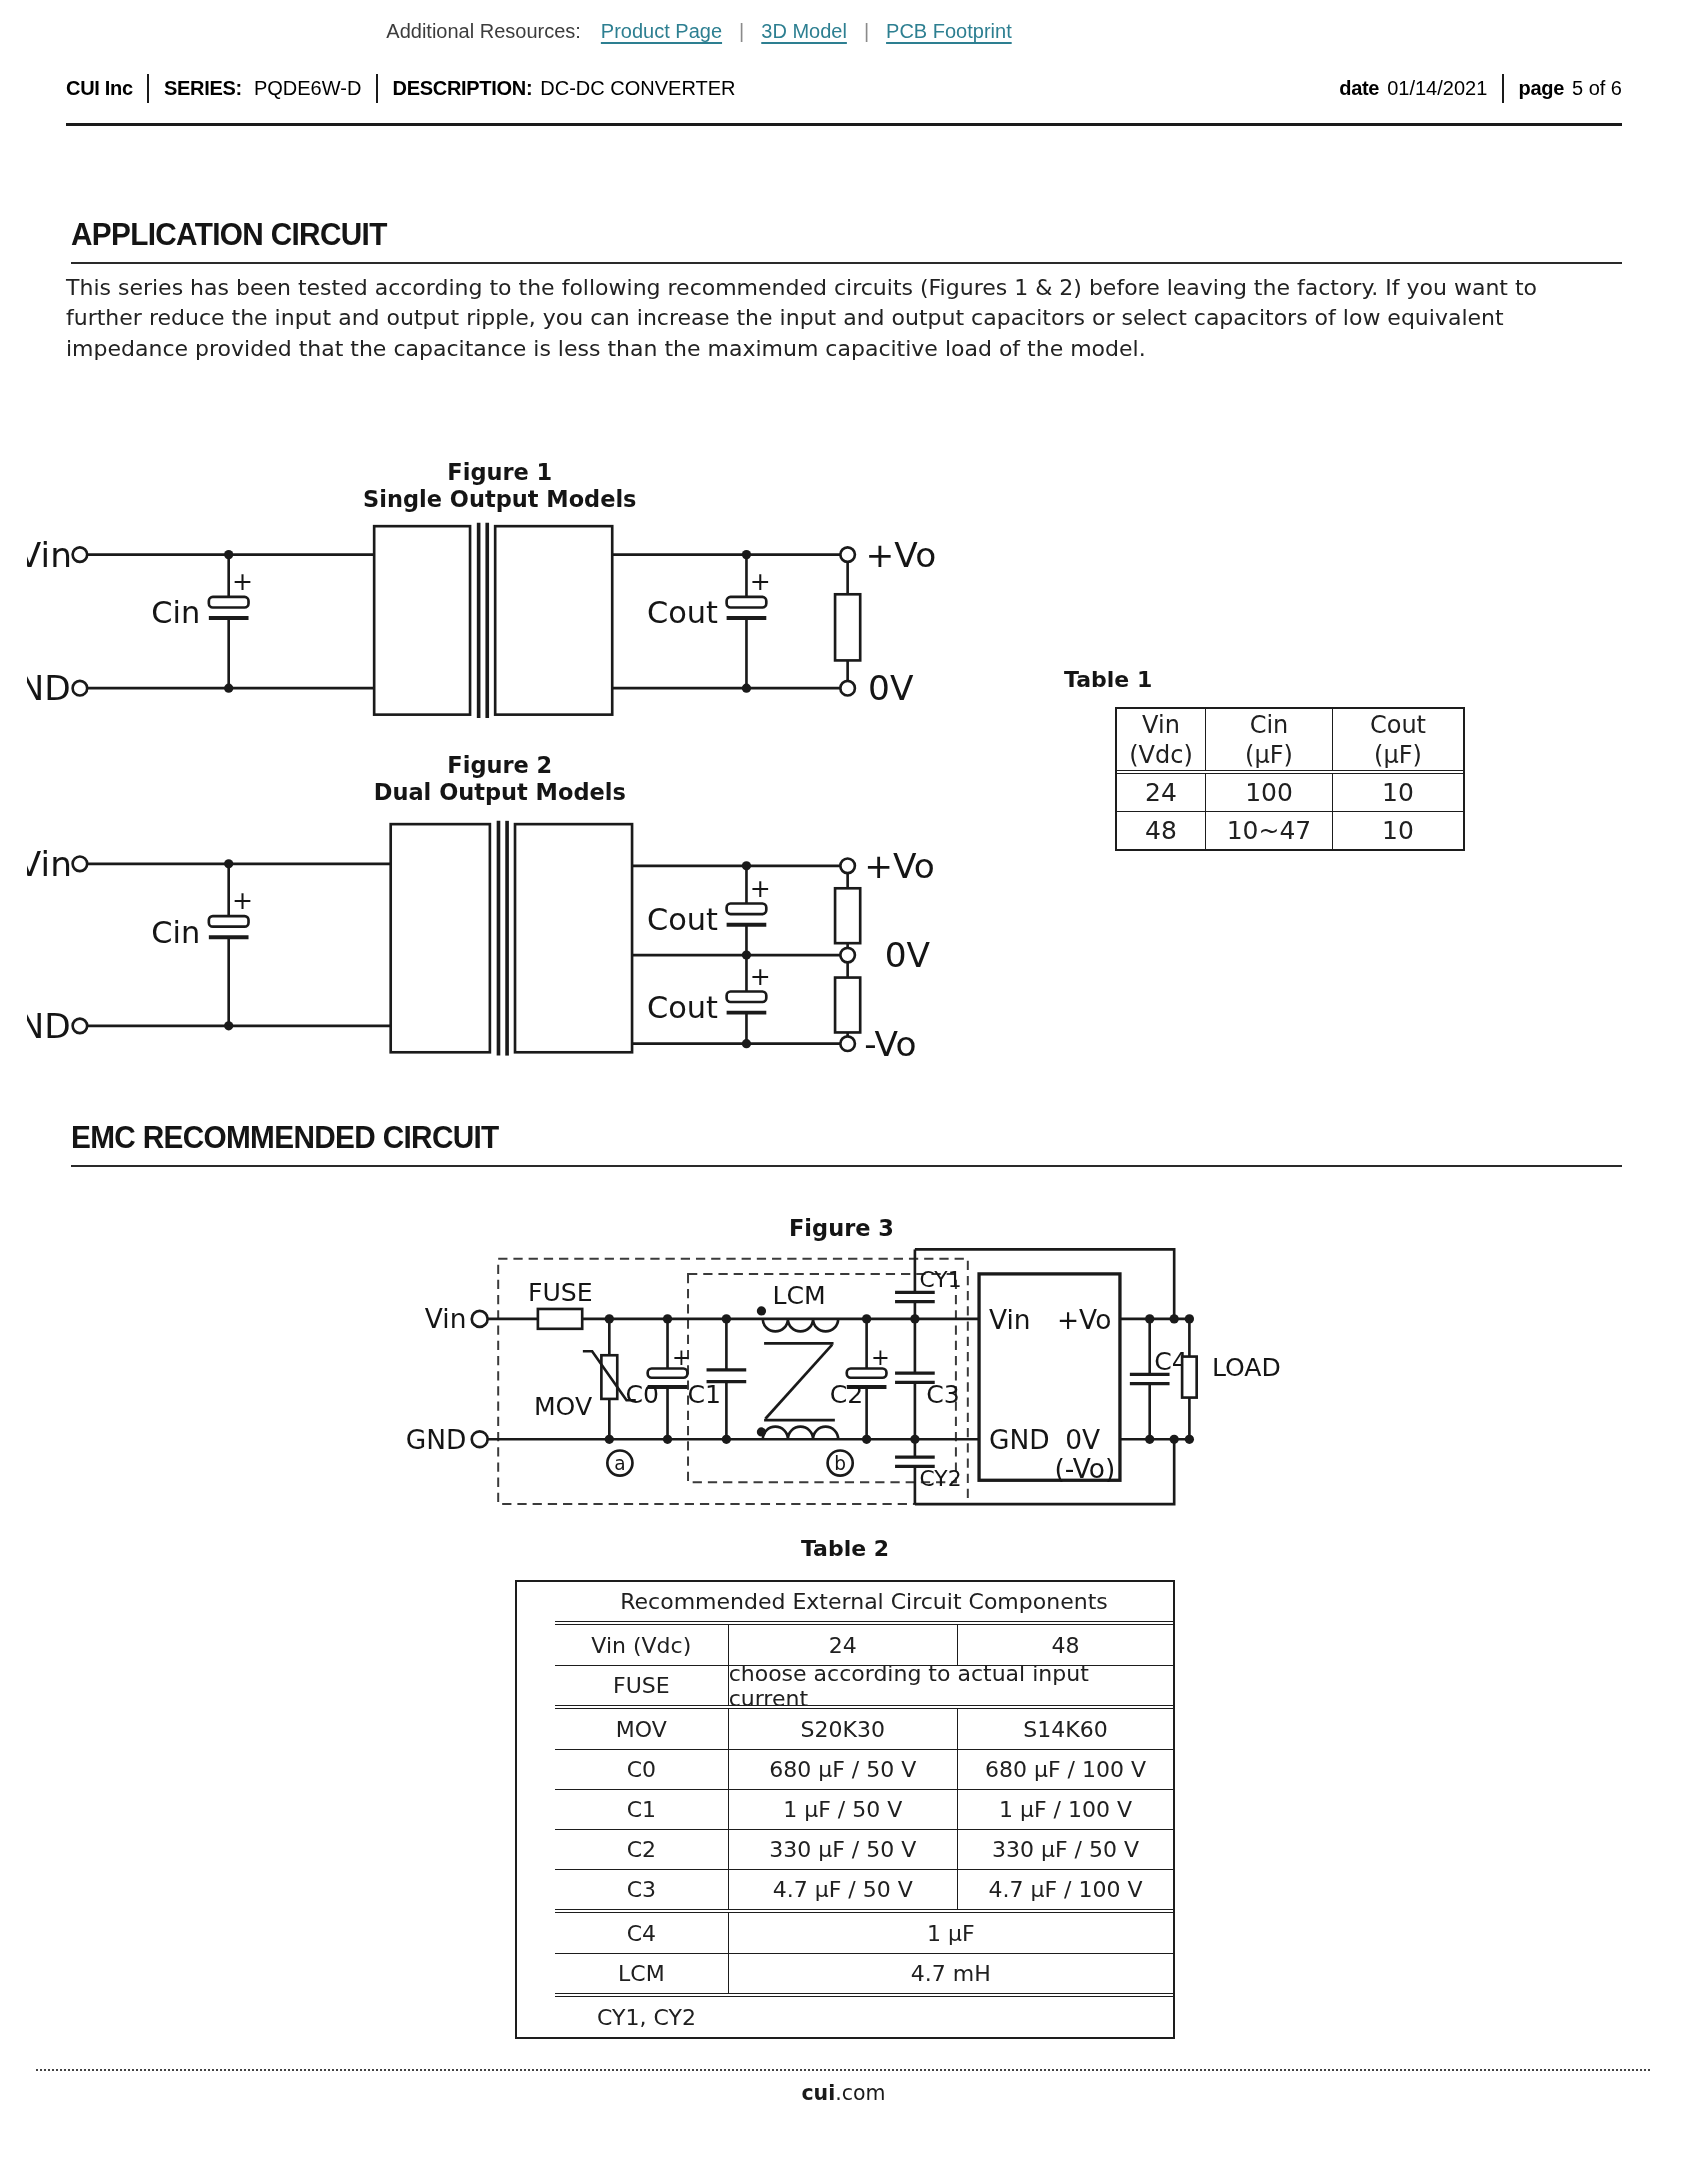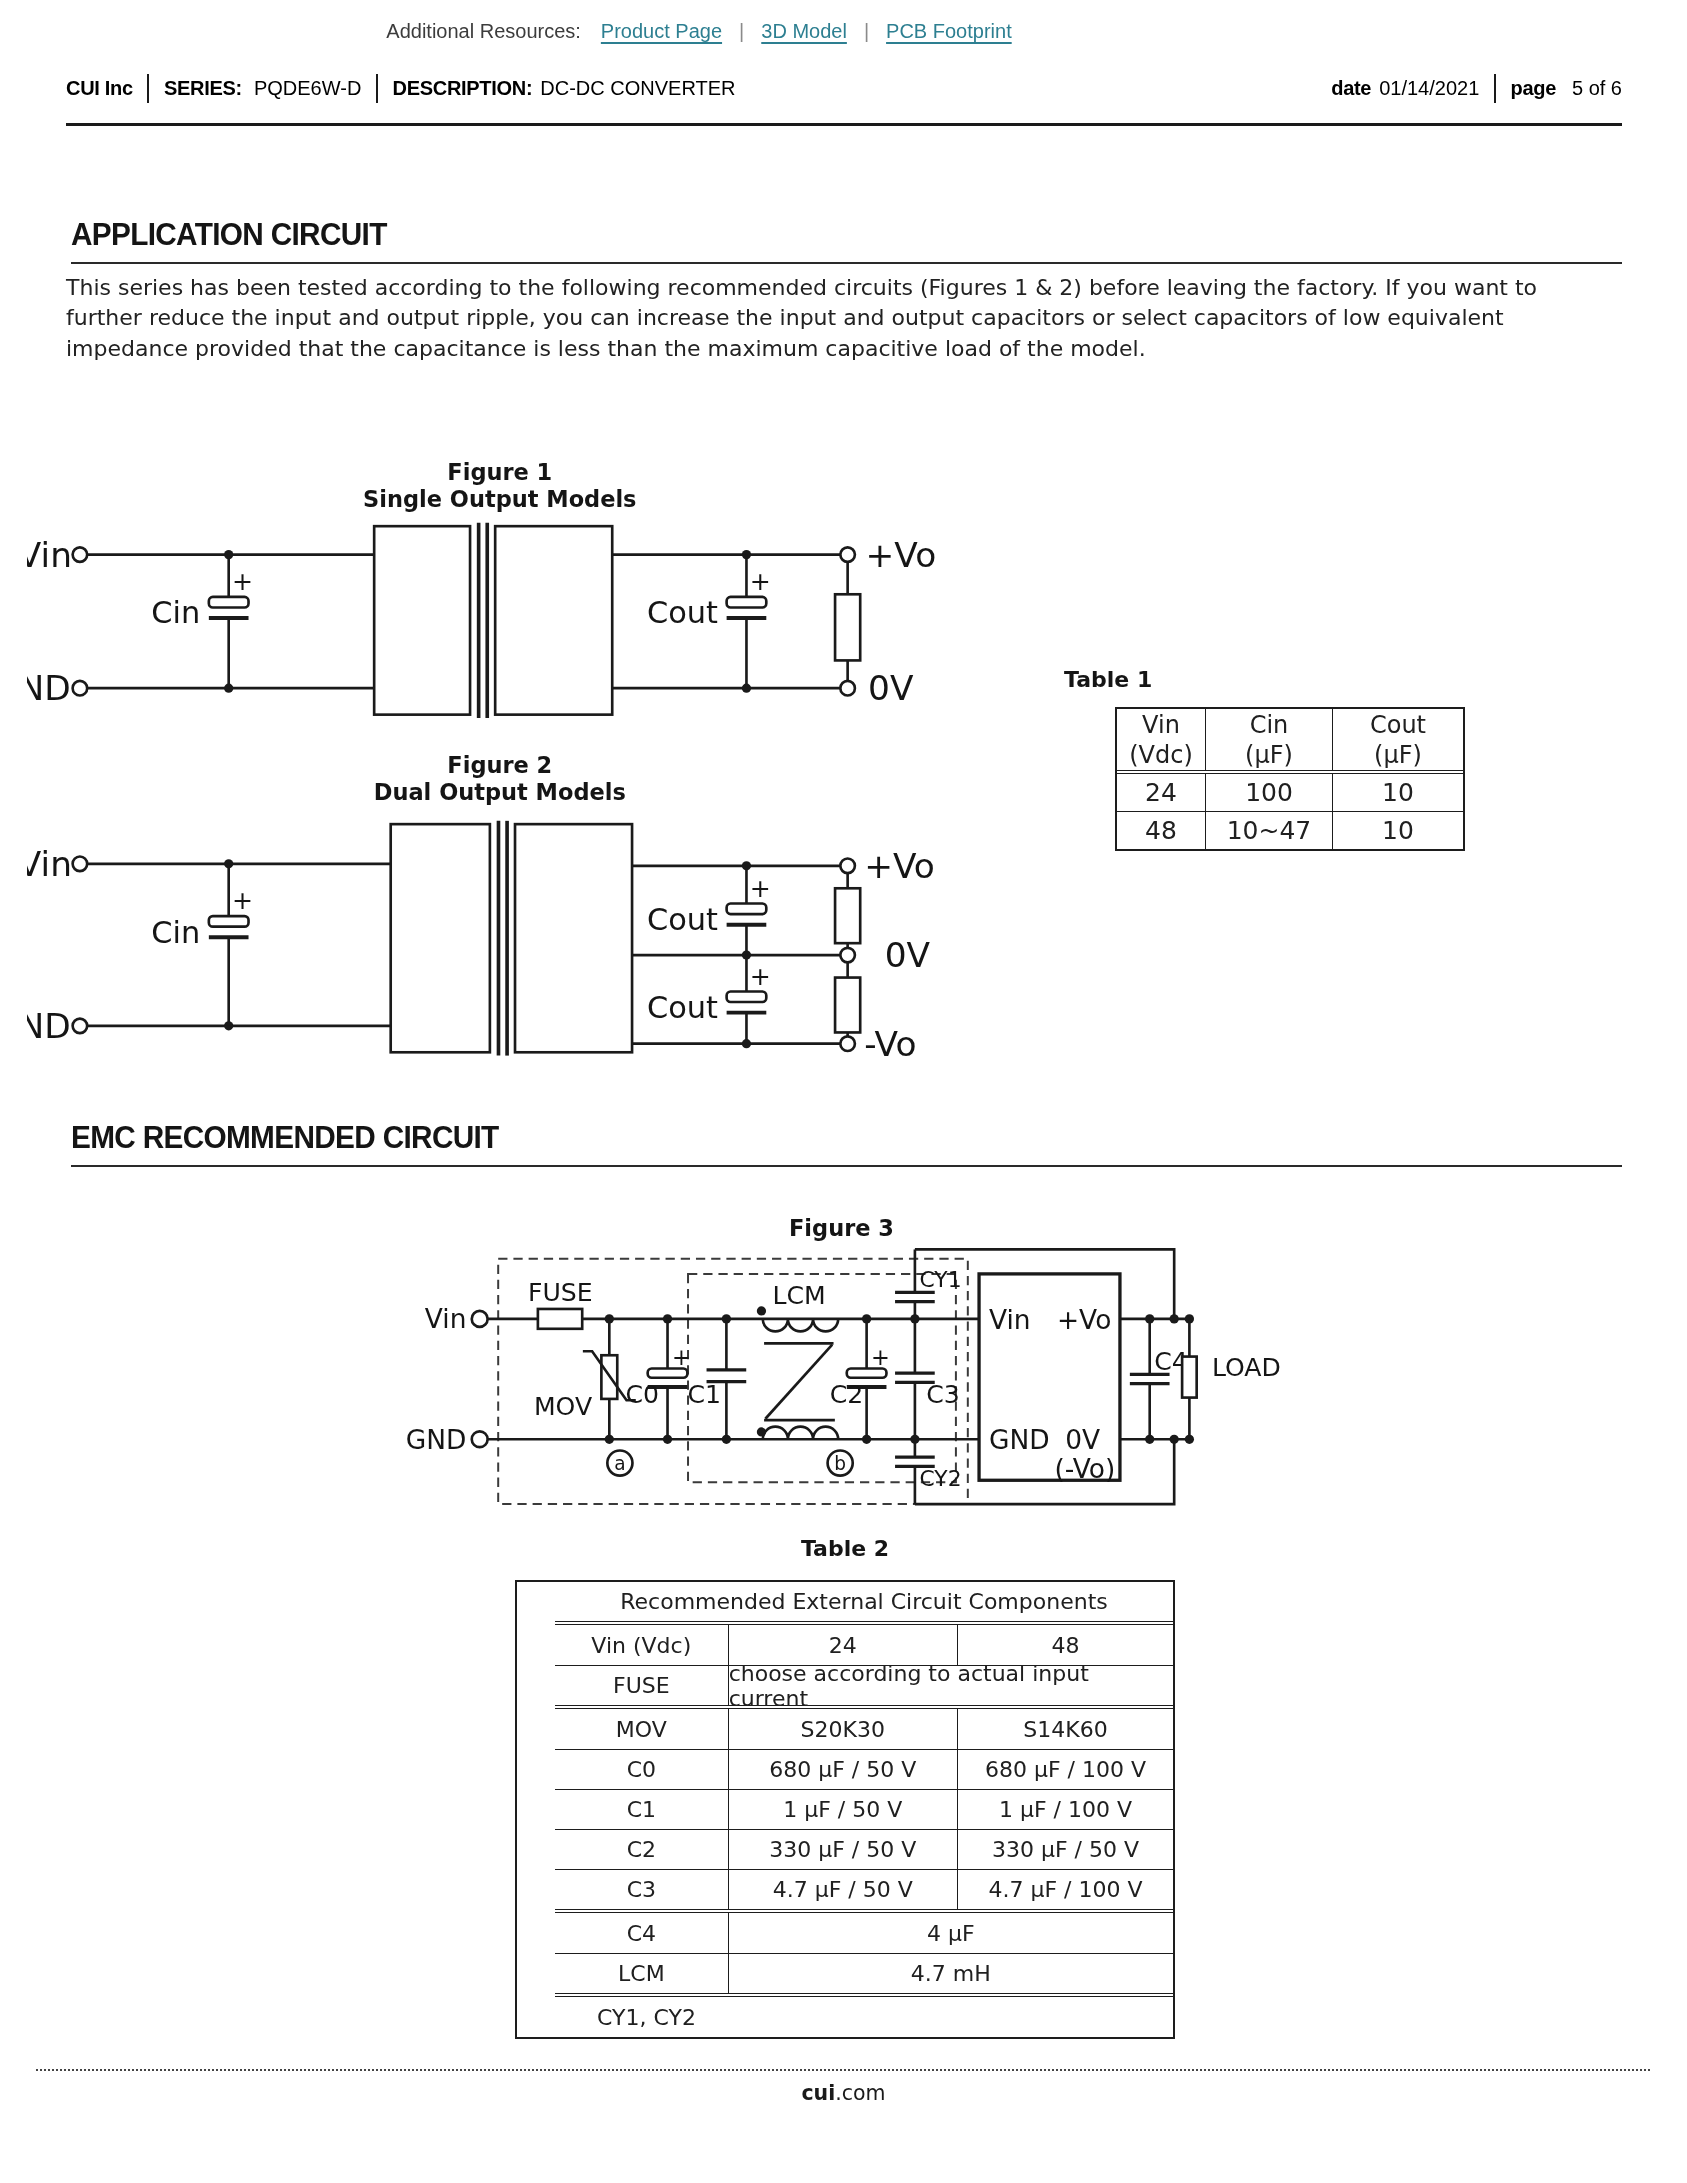--- a/index.html
+++ b/index.html
@@ -88,21 +88,21 @@
   <span class="vbar"></span>
   <span class="b" style="margin-right:12px">SERIES:</span>
   <span class="hv">PQDE6W-D</span>
   <span class="vbar"></span>
   <span class="b" style="margin-right:8px">DESCRIPTION:</span>
   <span class="hv">DC-DC CONVERTER</span>
   <div class="right-grp">
     <span class="b" style="margin-right:8px">date</span>
     <span class="hv">01/14/2021</span>
     <span class="vbar"></span>
-    <span class="b" style="margin-right:16px">page</span>
+    <span class="b" style="margin-right:8px">page</span>
     <span class="hv">5 of 6</span>
   </div>
 </div>
 <div class="abs headrule"></div>
 
 <div class="abs sechead" style="top:217px;left:71px;">APPLICATION CIRCUIT</div>
 <div class="abs secrule" style="top:262px;left:71px;width:1551px;"></div>
 <div class="abs para">This series has been tested according to the following recommended circuits (Figures 1 &amp; 2) before leaving the factory. If you want to further reduce the input and output ripple, you can increase the input and output capacitors or select capacitors of low equivalent impedance provided that the capacitance is less than the maximum capacitive load of the model.</div>
 
 <svg class="abs" style="top:450px;left:26.5px;" width="939" height="278" viewBox="0 0 1420 420">
@@ -435,21 +435,21 @@
     <div class="t2c v24">330 µF / 50 V</div>
     <div class="t2c v48">330 µF / 50 V</div>
   </div>
   <div class="t2row">
     <div class="t2c lab">C3</div>
     <div class="t2c v24">4.7 µF / 50 V</div>
     <div class="t2c v48">4.7 µF / 100 V</div>
   </div>
   <div class="t2row dbl">
     <div class="t2c lab">C4</div>
-    <div class="t2c span2">4 µF</div>
+    <div class="t2c span2">1 µF</div>
   </div>
   <div class="t2row">
     <div class="t2c lab">LCM</div>
     <div class="t2c span2">4.7 mH</div>
   </div>
   <div class="t2row dbl">
     <div class="t2c lab">CY1, CY2</div>
   </div>
 </div>
 

